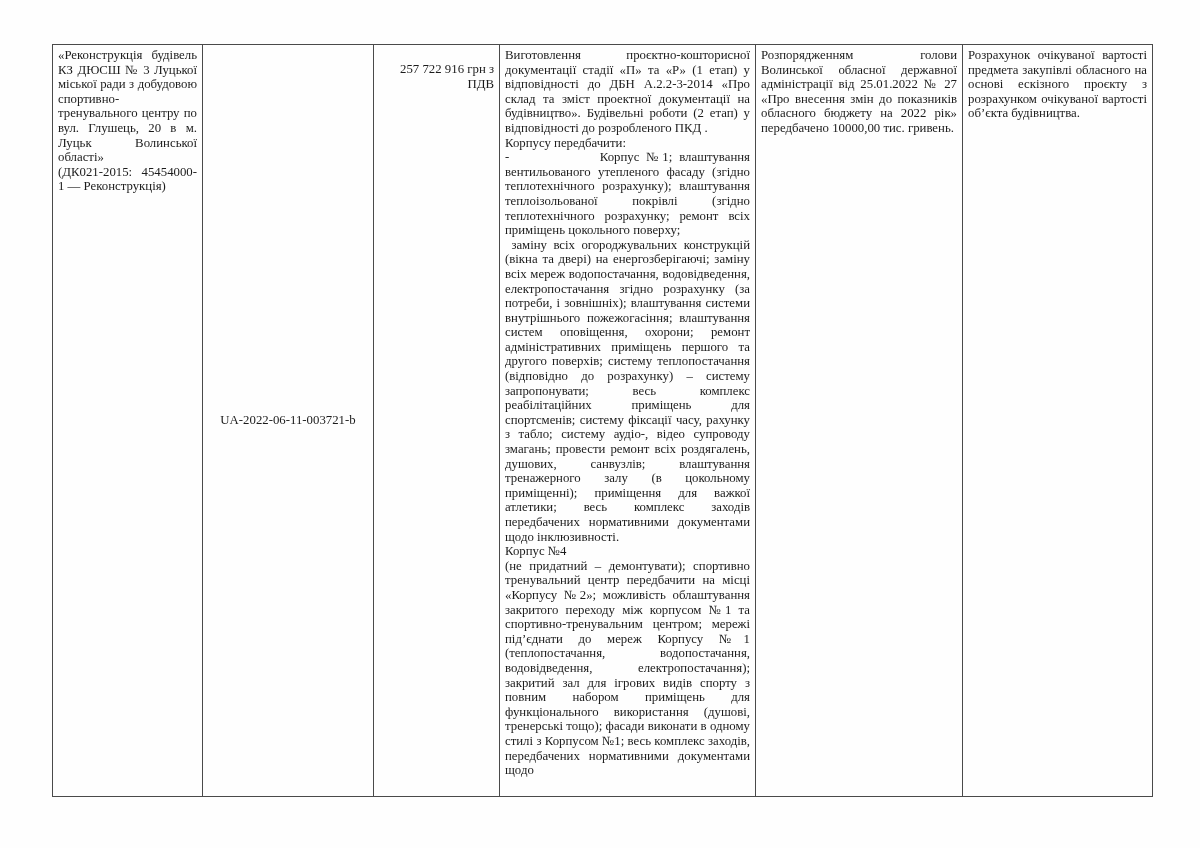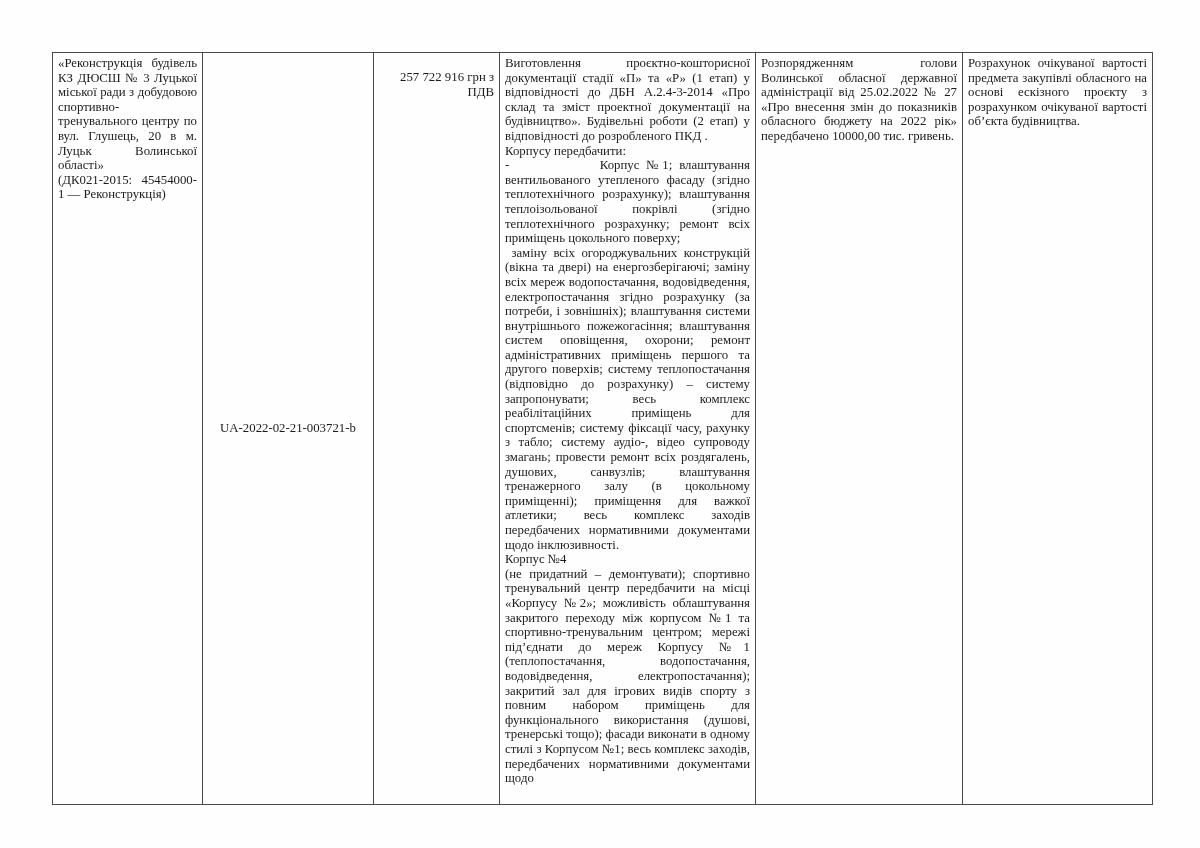--- a/index.html
+++ b/index.html
@@ -13,21 +13,21 @@
   .page {
     position: relative;
     width: 1200px;
     height: 848px;
     background: #fefefe;
     overflow: hidden;
   }
   .procurement-table {
     position: absolute;
     left: 52px;
-    top: 52px;
+    top: 44px;
     width: 1101px;
     height: 753px;
     box-sizing: border-box;
     border: 1px solid #4a4a4a;
     display: flex;
     background: #fefefe;
   }
   .col {
     box-sizing: border-box;
     border-right: 1px solid #4a4a4a;
@@ -56,38 +56,38 @@
 
 <div class="page">
   <div class="procurement-table">
 
     <div class="col c1">
       <p class="para">«Реконструкція будівель КЗ ДЮСШ № 3 Луцької міської ради з добудовою спортивно-тренувального центру по вул. Глушець, 20 в м. Луцьк Волинської області»</p>
       <p class="para">(ДК021-2015: 45454000-1 — Реконструкція)</p>
     </div>
 
     <div class="col c2">
-      <div class="center-text">UA-2022-02-21-003721-b</div>
+      <div class="center-text">UA-2022-06-11-003721-b</div>
     </div>
 
     <div class="col c3">
       <div class="center-text">257&nbsp;722&nbsp;916 грн з ПДВ</div>
     </div>
 
     <div class="col c4">
-        <p class="para">Виготовлення проєктно-кошторисної документації стадії «П» та «Р» (1 етап) у відповідності до ДБН А.2.4-3-2014 «Про склад та зміст проектної документації на будівництво». Будівельні роботи (2 етап) у відповідності до розробленого ПКД .</p>
+        <p class="para">Виготовлення проєктно-кошторисної документації стадії «П» та «Р» (1 етап) у відповідності до ДБН А.2.2-3-2014 «Про склад та зміст проектної документації на будівництво». Будівельні роботи (2 етап) у відповідності до розробленого ПКД .</p>
         <p class="para">Корпусу передбачити:</p>
         <p class="para">-&nbsp;&nbsp;&nbsp;&nbsp;&nbsp;&nbsp;&nbsp;&nbsp;&nbsp;&nbsp;&nbsp;&nbsp; Корпус №1; влаштування вентильованого утепленого фасаду (згідно теплотехнічного розрахунку); влаштування теплоізольованої покрівлі (згідно теплотехнічного розрахунку; ремонт всіх приміщень цокольного поверху;</p>
         <p class="para">&nbsp;заміну всіх огороджувальних конструкцій (вікна та двері) на енергозберігаючі; заміну всіх мереж водопостачання, водовідведення, електропостачання згідно розрахунку (за потреби, і зовнішніх); влаштування системи внутрішнього пожежогасіння; влаштування систем оповіщення, охорони; ремонт адміністративних приміщень першого та другого поверхів; систему теплопостачання (відповідно до розрахунку) – систему запропонувати; весь комплекс реабілітаційних приміщень для спортсменів; систему фіксації часу, рахунку з табло; систему аудіо-, відео супроводу змагань; провести ремонт всіх роздягалень, душових, санвузлів; влаштування тренажерного залу (в цокольному приміщенні); приміщення для важкої атлетики; весь комплекс заходів передбачених нормативними документами щодо інклюзивності.</p>
         <p class="para">Корпус №4</p>
         <p class="para">(не придатний – демонтувати); спортивно тренувальний центр передбачити на місці «Корпусу №2»; можливість облаштування закритого переходу між корпусом №1 та спортивно-тренувальним центром; мережі під’єднати до мереж Корпусу №1 (теплопостачання, водопостачання, водовідведення, електропостачання); закритий зал для ігрових видів спорту з повним набором приміщень для функціонального використання (душові, тренерські тощо); фасади виконати в одному стилі з Корпусом №1; весь комплекс заходів, передбачених нормативними документами щодо</p>
       </div>
 
     <div class="col c5">
-      <p class="para">Розпорядженням голови Волинської обласної державної адміністрації від 25.02.2022 № 27 «Про внесення змін до показників обласного бюджету на 2022 рік» передбачено 10000,00 тис. гривень.</p>
+      <p class="para">Розпорядженням голови Волинської обласної державної адміністрації від 25.01.2022 № 27 «Про внесення змін до показників обласного бюджету на 2022 рік» передбачено 10000,00 тис. гривень.</p>
     </div>
 
     <div class="col c6">
       <p class="para">Розрахунок очікуваної вартості предмета закупівлі обласного на основі ескізного проєкту з розрахунком очікуваної вартості об’єкта будівництва.</p>
     </div>
 
   </div>
 </div>
 
 </body></html>

